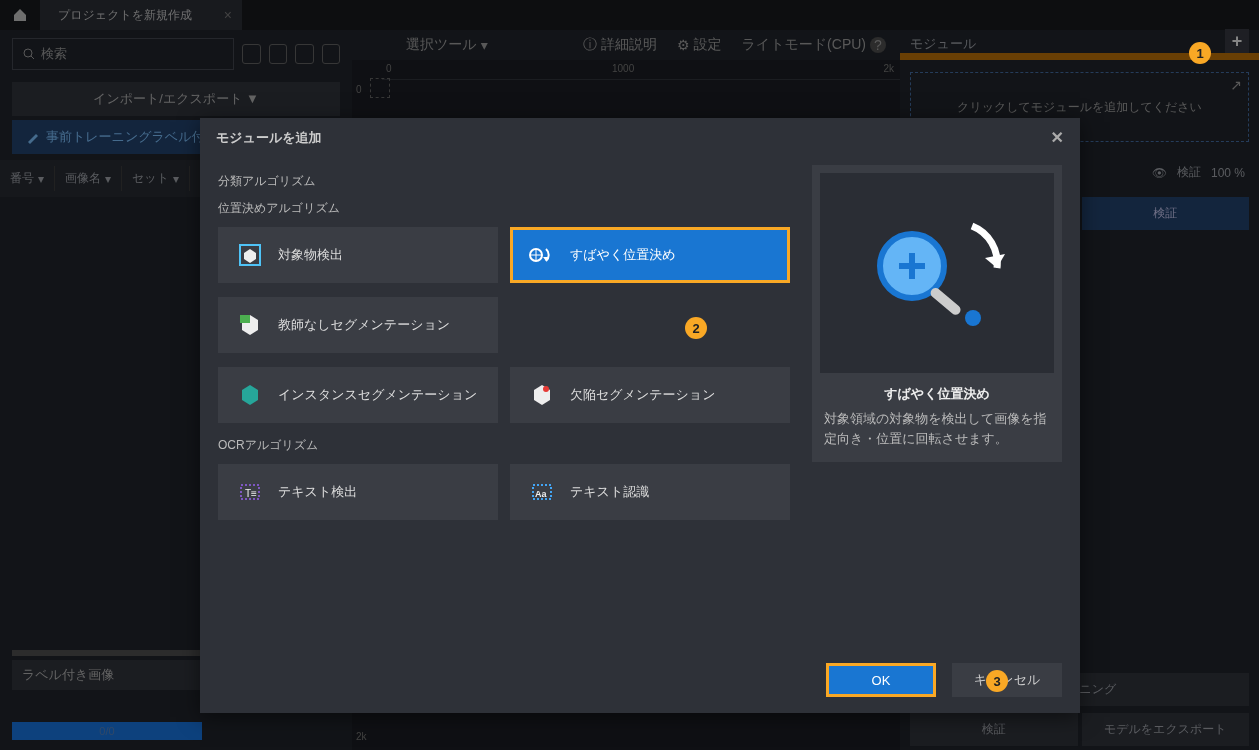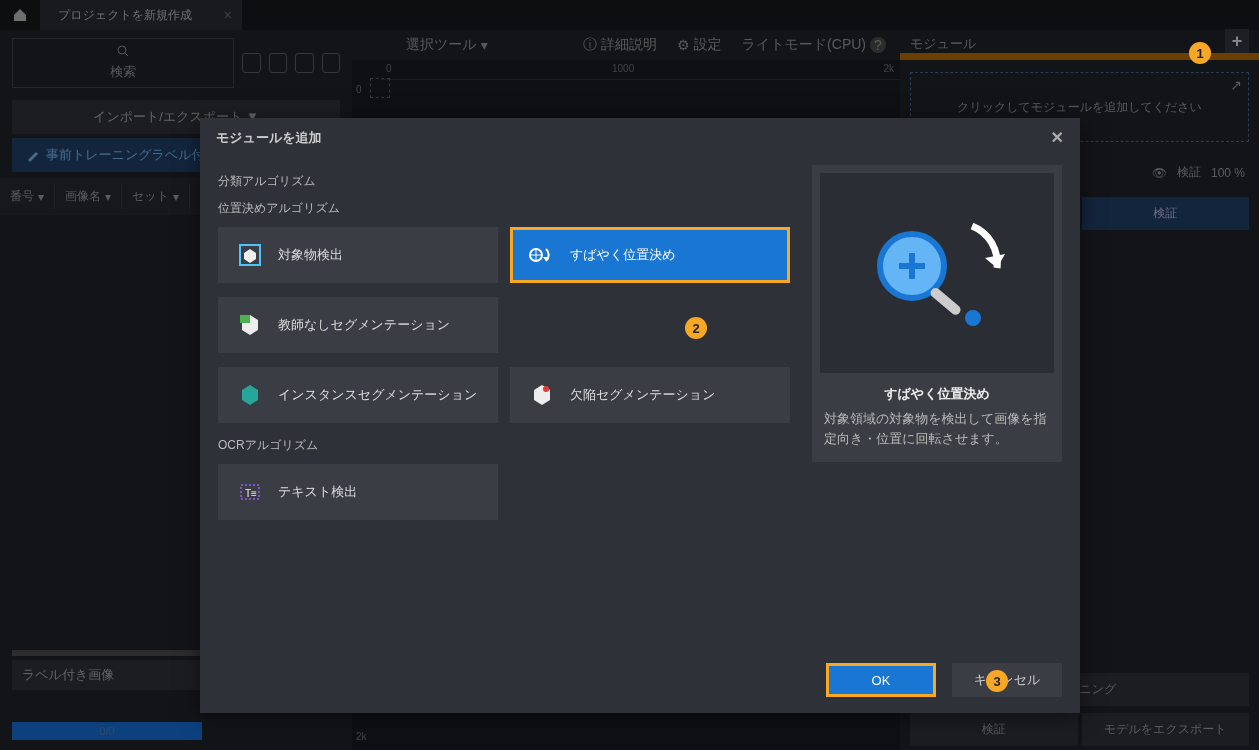--- a/index.html
+++ b/index.html
@@ -57,21 +57,20 @@
 }
 .search-box {
   border: 1px solid #3a3d44;
   background: transparent;
   color: #888;
   padding: 6px 10px;
   width: 242px;
   display: flex;
   align-items: center;
   gap: 6px;
-  flex-direction: column;
 }
 .tool-icon {
   width: 20px;
   height: 20px;
   border: 1px solid #555;
   border-radius: 3px;
 }
 .import-export-btn {
   background: #2a2d34;
   text-align: center;
@@ -591,20 +590,29 @@
       <div class="algo-row">
         <div class="algo-card">
           <div class="algo-icon">
             <svg width="28" height="28" viewBox="0 0 28 28">
                 <rect x="5" y="7" width="18" height="14" fill="none" stroke="#7e57c2" stroke-width="2" stroke-dasharray="2,2"></rect>
                 <text x="9" y="19" font-size="10" fill="#eee">T≡</text>
               </svg>
           </div>
           <span>テキスト検出</span>
         </div>
+        <div class="algo-card">
+          <div class="algo-icon">
+            <svg width="28" height="28" viewBox="0 0 28 28">
+                <rect x="5" y="7" width="18" height="14" fill="none" stroke="#42a5f5" stroke-width="2" stroke-dasharray="2,2"></rect>
+                <text x="7" y="19" font-size="9" fill="#eee" font-weight="bold">Aa</text>
+              </svg>
+          </div>
+          <span>テキスト認識</span>
+        </div>
       </div>
     </div>
 
     <div class="preview-col">
       <div class="preview-box">
         <div class="preview-img">
           <svg width="160" height="130" viewBox="0 0 160 130">
             <circle cx="55" cy="58" r="32" fill="#64b5f6"></circle>
             <circle cx="55" cy="58" r="32" fill="none" stroke="#1976d2" stroke-width="6"></circle>
             <line x1="42" y1="58" x2="68" y2="58" stroke="#1976d2" stroke-width="6"></line>

